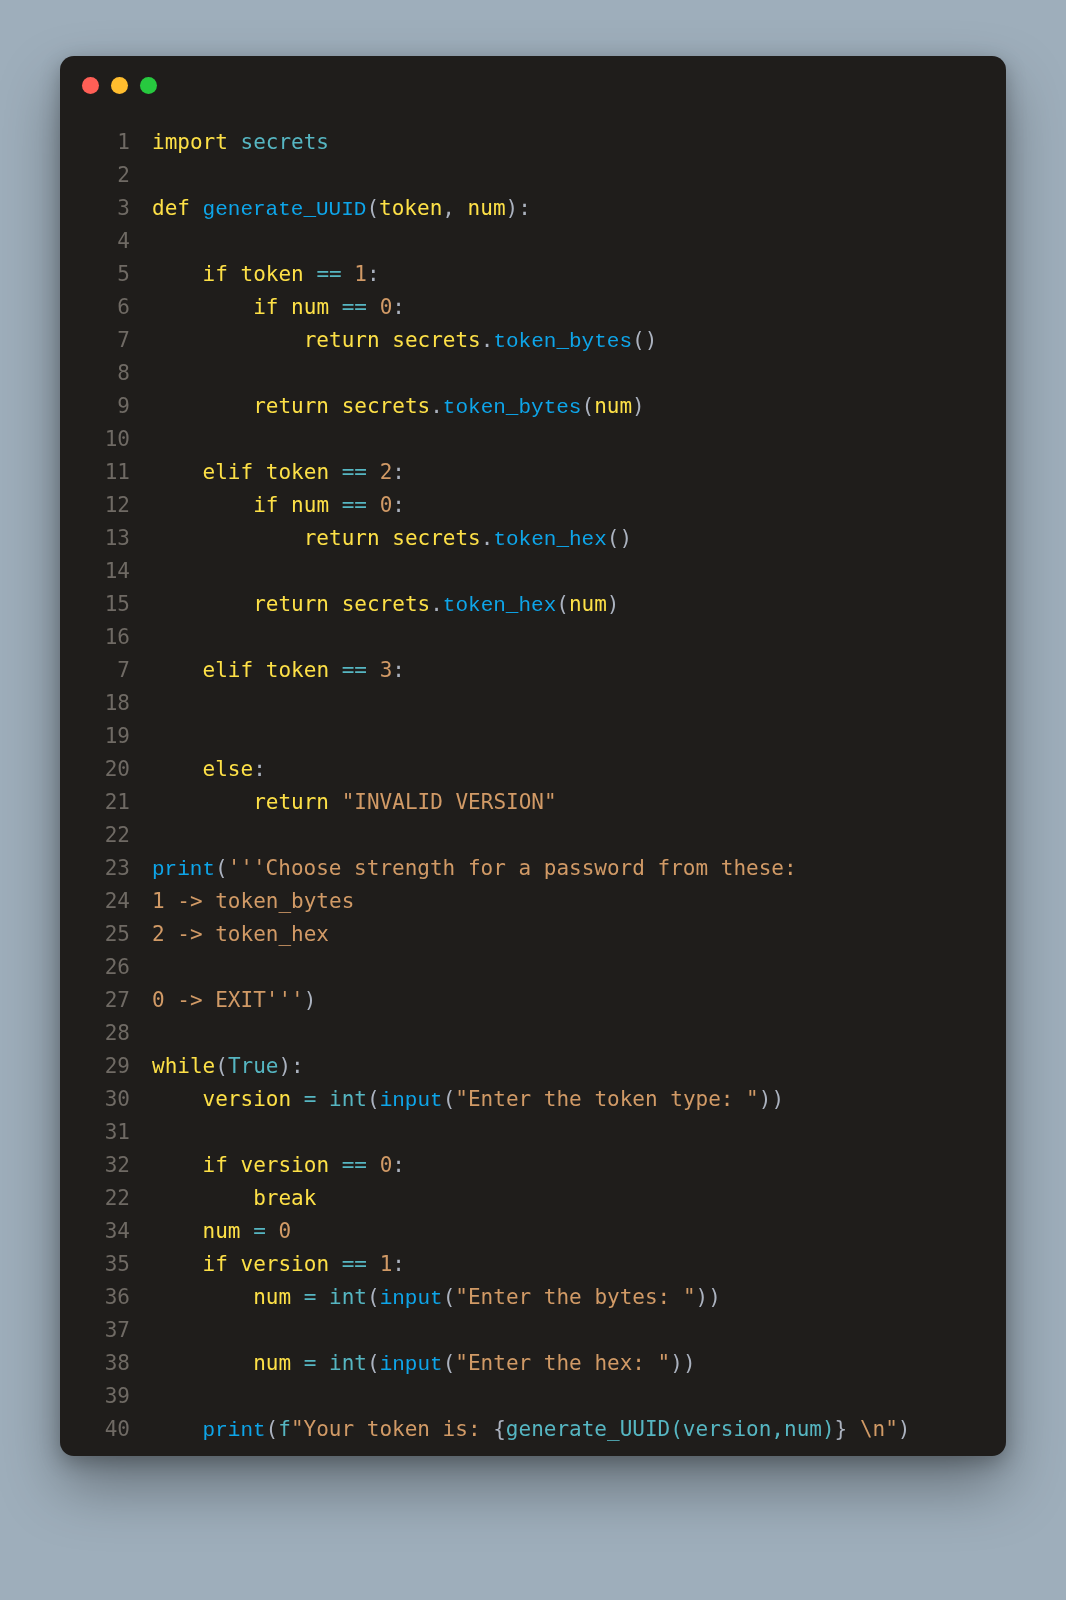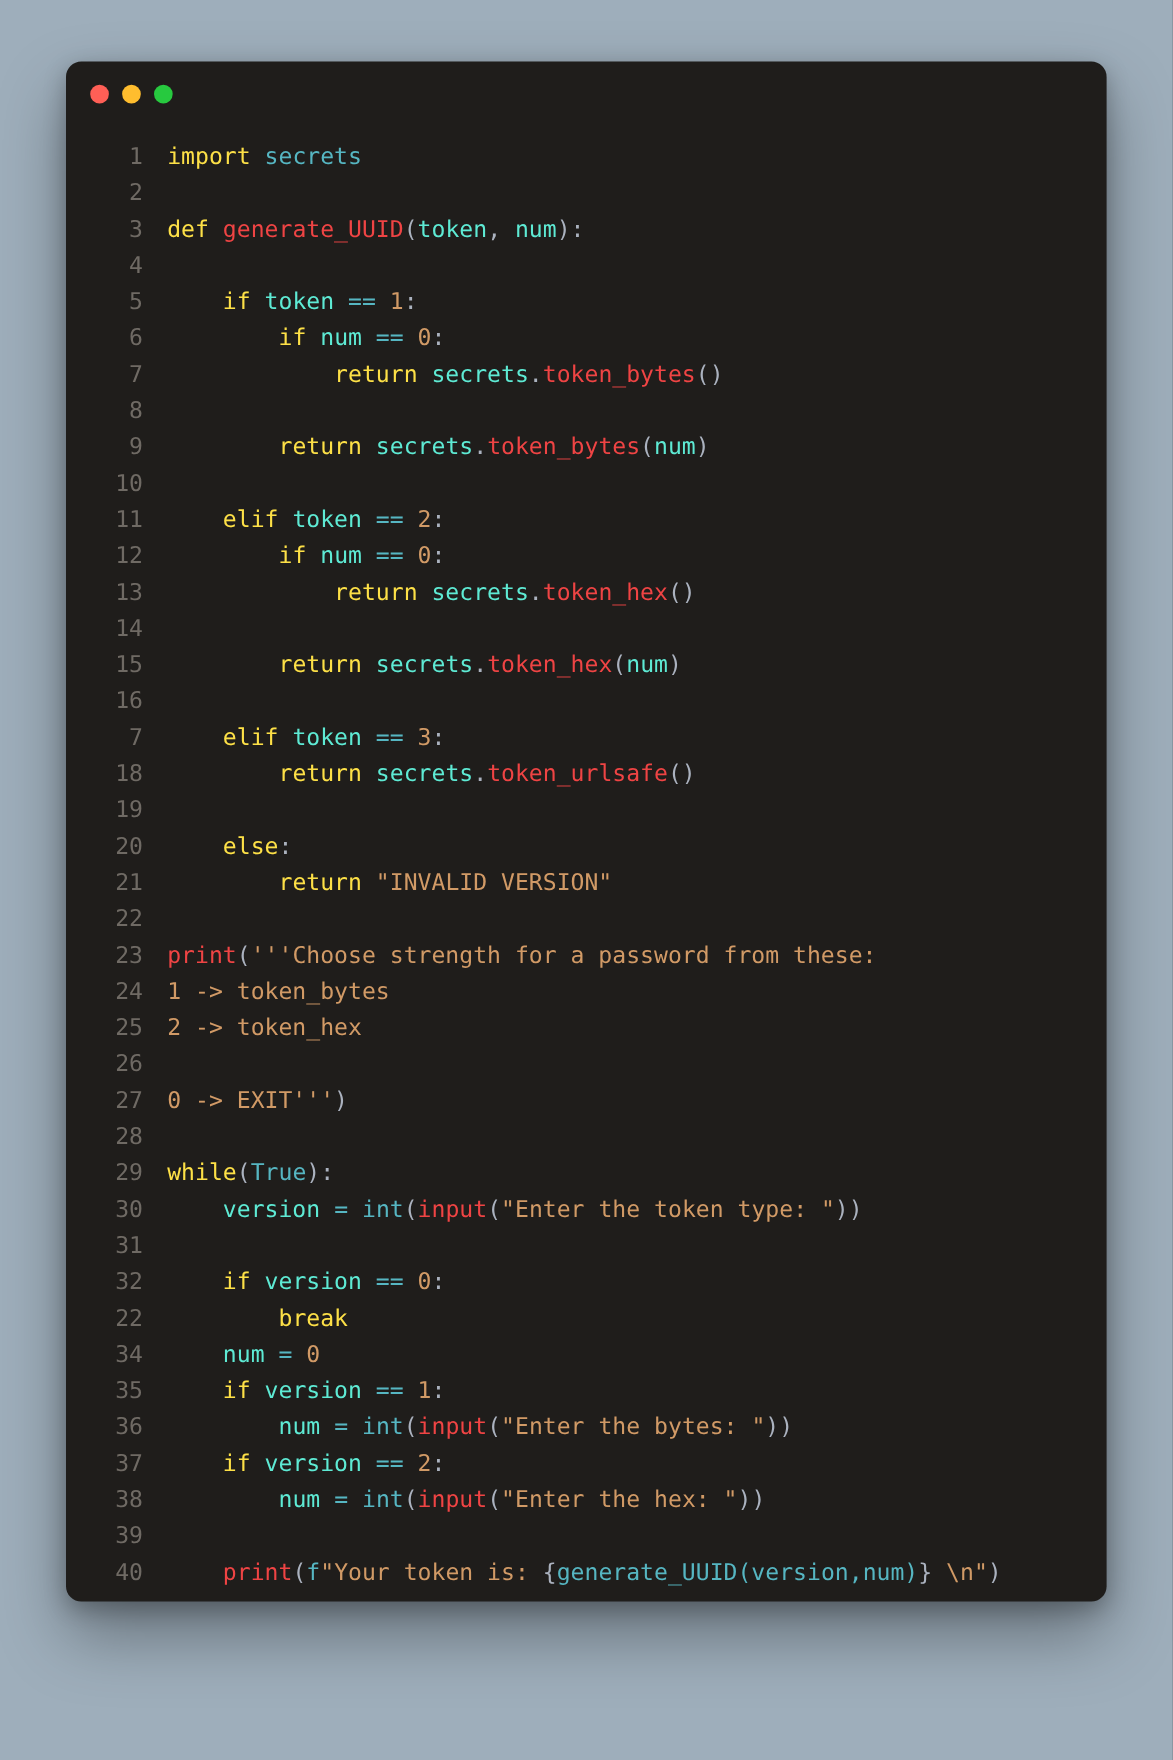--- a/index.html
+++ b/index.html
@@ -52,22 +52,22 @@
     width: 70px;
     text-align: right;
     padding-right: 22px;
     color: #6f6a64;
     user-select: none;
   }
   .tok { display: inline; }
   
   .kw   { color: #fde047; } 
   .mod  { color: #56b6c2; } 
-  .var  { color: #5eead4; } 
-  .fn   { color: #ef4444; } 
+  .var  { color: #fde047; } 
+  .fn   { color: #0ea5e9; font-family: Liberation Mono, monospace; } 
   .num  { color: #d19a66; } 
   .str  { color: #d19a66; } 
   .op   { color: #56b6c2; } 
   .pun  { color: #abb2bf; } 
   .plain{ color: #abb2bf; }
 </style>
 </head>
 <body>
 
 <div class="card">
@@ -87,37 +87,37 @@
       <div class="row"><span class="ln">8</span><span></span></div>
       <div class="row"><span class="ln">9</span><span><span class="tok plain">        </span><span class="tok kw">return</span><span class="tok plain"> </span><span class="tok var">secrets</span><span class="tok pun">.</span><span class="tok fn">token_bytes</span><span class="tok pun">(</span><span class="tok var">num</span><span class="tok pun">)</span></span></div>
       <div class="row"><span class="ln">10</span><span></span></div>
       <div class="row"><span class="ln">11</span><span><span class="tok plain">    </span><span class="tok kw">elif</span><span class="tok plain"> </span><span class="tok var">token</span><span class="tok plain"> </span><span class="tok op">==</span><span class="tok plain"> </span><span class="tok num">2</span><span class="tok pun">:</span></span></div>
       <div class="row"><span class="ln">12</span><span><span class="tok plain">        </span><span class="tok kw">if</span><span class="tok plain"> </span><span class="tok var">num</span><span class="tok plain"> </span><span class="tok op">==</span><span class="tok plain"> </span><span class="tok num">0</span><span class="tok pun">:</span></span></div>
       <div class="row"><span class="ln">13</span><span><span class="tok plain">            </span><span class="tok kw">return</span><span class="tok plain"> </span><span class="tok var">secrets</span><span class="tok pun">.</span><span class="tok fn">token_hex</span><span class="tok pun">()</span></span></div>
       <div class="row"><span class="ln">14</span><span></span></div>
       <div class="row"><span class="ln">15</span><span><span class="tok plain">        </span><span class="tok kw">return</span><span class="tok plain"> </span><span class="tok var">secrets</span><span class="tok pun">.</span><span class="tok fn">token_hex</span><span class="tok pun">(</span><span class="tok var">num</span><span class="tok pun">)</span></span></div>
       <div class="row"><span class="ln">16</span><span></span></div>
       <div class="row"><span class="ln">7</span><span><span class="tok plain">    </span><span class="tok kw">elif</span><span class="tok plain"> </span><span class="tok var">token</span><span class="tok plain"> </span><span class="tok op">==</span><span class="tok plain"> </span><span class="tok num">3</span><span class="tok pun">:</span></span></div>
-      <div class="row"><span class="ln">18</span><span><span class="tok plain">        </span><span class="tok kw">return</span><span class="tok plain"> </span><span class="tok var">secrets</span><span class="tok pun">.</span><span class="tok fn">token_urlsafe</span><span class="tok pun">()</span></span></div>
+      <div class="row"><span class="ln">18</span></div>
       <div class="row"><span class="ln">19</span><span></span></div>
       <div class="row"><span class="ln">20</span><span><span class="tok plain">    </span><span class="tok kw">else</span><span class="tok pun">:</span></span></div>
       <div class="row"><span class="ln">21</span><span><span class="tok plain">        </span><span class="tok kw">return</span><span class="tok plain"> </span><span class="tok str">"INVALID VERSION"</span></span></div>
       <div class="row"><span class="ln">22</span><span></span></div>
       <div class="row"><span class="ln">23</span><span><span class="tok fn">print</span><span class="tok pun">(</span><span class="tok str">'''Choose strength for a password from these:</span></span></div>
       <div class="row"><span class="ln">24</span><span><span class="tok str">1 -&gt; token_bytes</span></span></div>
       <div class="row"><span class="ln">25</span><span><span class="tok str">2 -&gt; token_hex</span></span></div>
       <div class="row"><span class="ln">26</span></div>
       <div class="row"><span class="ln">27</span><span><span class="tok str">0 -&gt; EXIT'''</span><span class="tok pun">)</span></span></div>
       <div class="row"><span class="ln">28</span><span></span></div>
       <div class="row"><span class="ln">29</span><span><span class="tok kw">while</span><span class="tok pun">(</span><span class="tok mod">True</span><span class="tok pun">):</span></span></div>
       <div class="row"><span class="ln">30</span><span><span class="tok plain">    </span><span class="tok var">version</span><span class="tok plain"> </span><span class="tok op">=</span><span class="tok plain"> </span><span class="tok mod">int</span><span class="tok pun">(</span><span class="tok fn">input</span><span class="tok pun">(</span><span class="tok str">"Enter the token type: "</span><span class="tok pun">))</span></span></div>
       <div class="row"><span class="ln">31</span><span></span></div>
       <div class="row"><span class="ln">32</span><span><span class="tok plain">    </span><span class="tok kw">if</span><span class="tok plain"> </span><span class="tok var">version</span><span class="tok plain"> </span><span class="tok op">==</span><span class="tok plain"> </span><span class="tok num">0</span><span class="tok pun">:</span></span></div>
       <div class="row"><span class="ln">22</span><span><span class="tok plain">        </span><span class="tok kw">break</span></span></div>
       <div class="row"><span class="ln">34</span><span><span class="tok plain">    </span><span class="tok var">num</span><span class="tok plain"> </span><span class="tok op">=</span><span class="tok plain"> </span><span class="tok num">0</span></span></div>
       <div class="row"><span class="ln">35</span><span><span class="tok plain">    </span><span class="tok kw">if</span><span class="tok plain"> </span><span class="tok var">version</span><span class="tok plain"> </span><span class="tok op">==</span><span class="tok plain"> </span><span class="tok num">1</span><span class="tok pun">:</span></span></div>
       <div class="row"><span class="ln">36</span><span><span class="tok plain">        </span><span class="tok var">num</span><span class="tok plain"> </span><span class="tok op">=</span><span class="tok plain"> </span><span class="tok mod">int</span><span class="tok pun">(</span><span class="tok fn">input</span><span class="tok pun">(</span><span class="tok str">"Enter the bytes: "</span><span class="tok pun">))</span></span></div>
-      <div class="row"><span class="ln">37</span><span><span class="tok plain">    </span><span class="tok kw">if</span><span class="tok plain"> </span><span class="tok var">version</span><span class="tok plain"> </span><span class="tok op">==</span><span class="tok plain"> </span><span class="tok num">2</span><span class="tok pun">:</span></span></div>
+      <div class="row"><span class="ln">37</span></div>
       <div class="row"><span class="ln">38</span><span><span class="tok plain">        </span><span class="tok var">num</span><span class="tok plain"> </span><span class="tok op">=</span><span class="tok plain"> </span><span class="tok mod">int</span><span class="tok pun">(</span><span class="tok fn">input</span><span class="tok pun">(</span><span class="tok str">"Enter the hex: "</span><span class="tok pun">))</span></span></div>
       <div class="row"><span class="ln">39</span><span></span></div>
       <div class="row"><span class="ln">40</span><span><span class="tok plain">    </span><span class="tok fn">print</span><span class="tok pun">(</span><span class="tok mod">f</span><span class="tok str">"Your token is: </span><span class="tok pun">{</span><span class="tok mod">generate_UUID(version,num)</span><span class="tok pun">}</span><span class="tok str"> \n"</span><span class="tok pun">)</span></span></div>
     </div>
 </div>
 
 </body></html>

